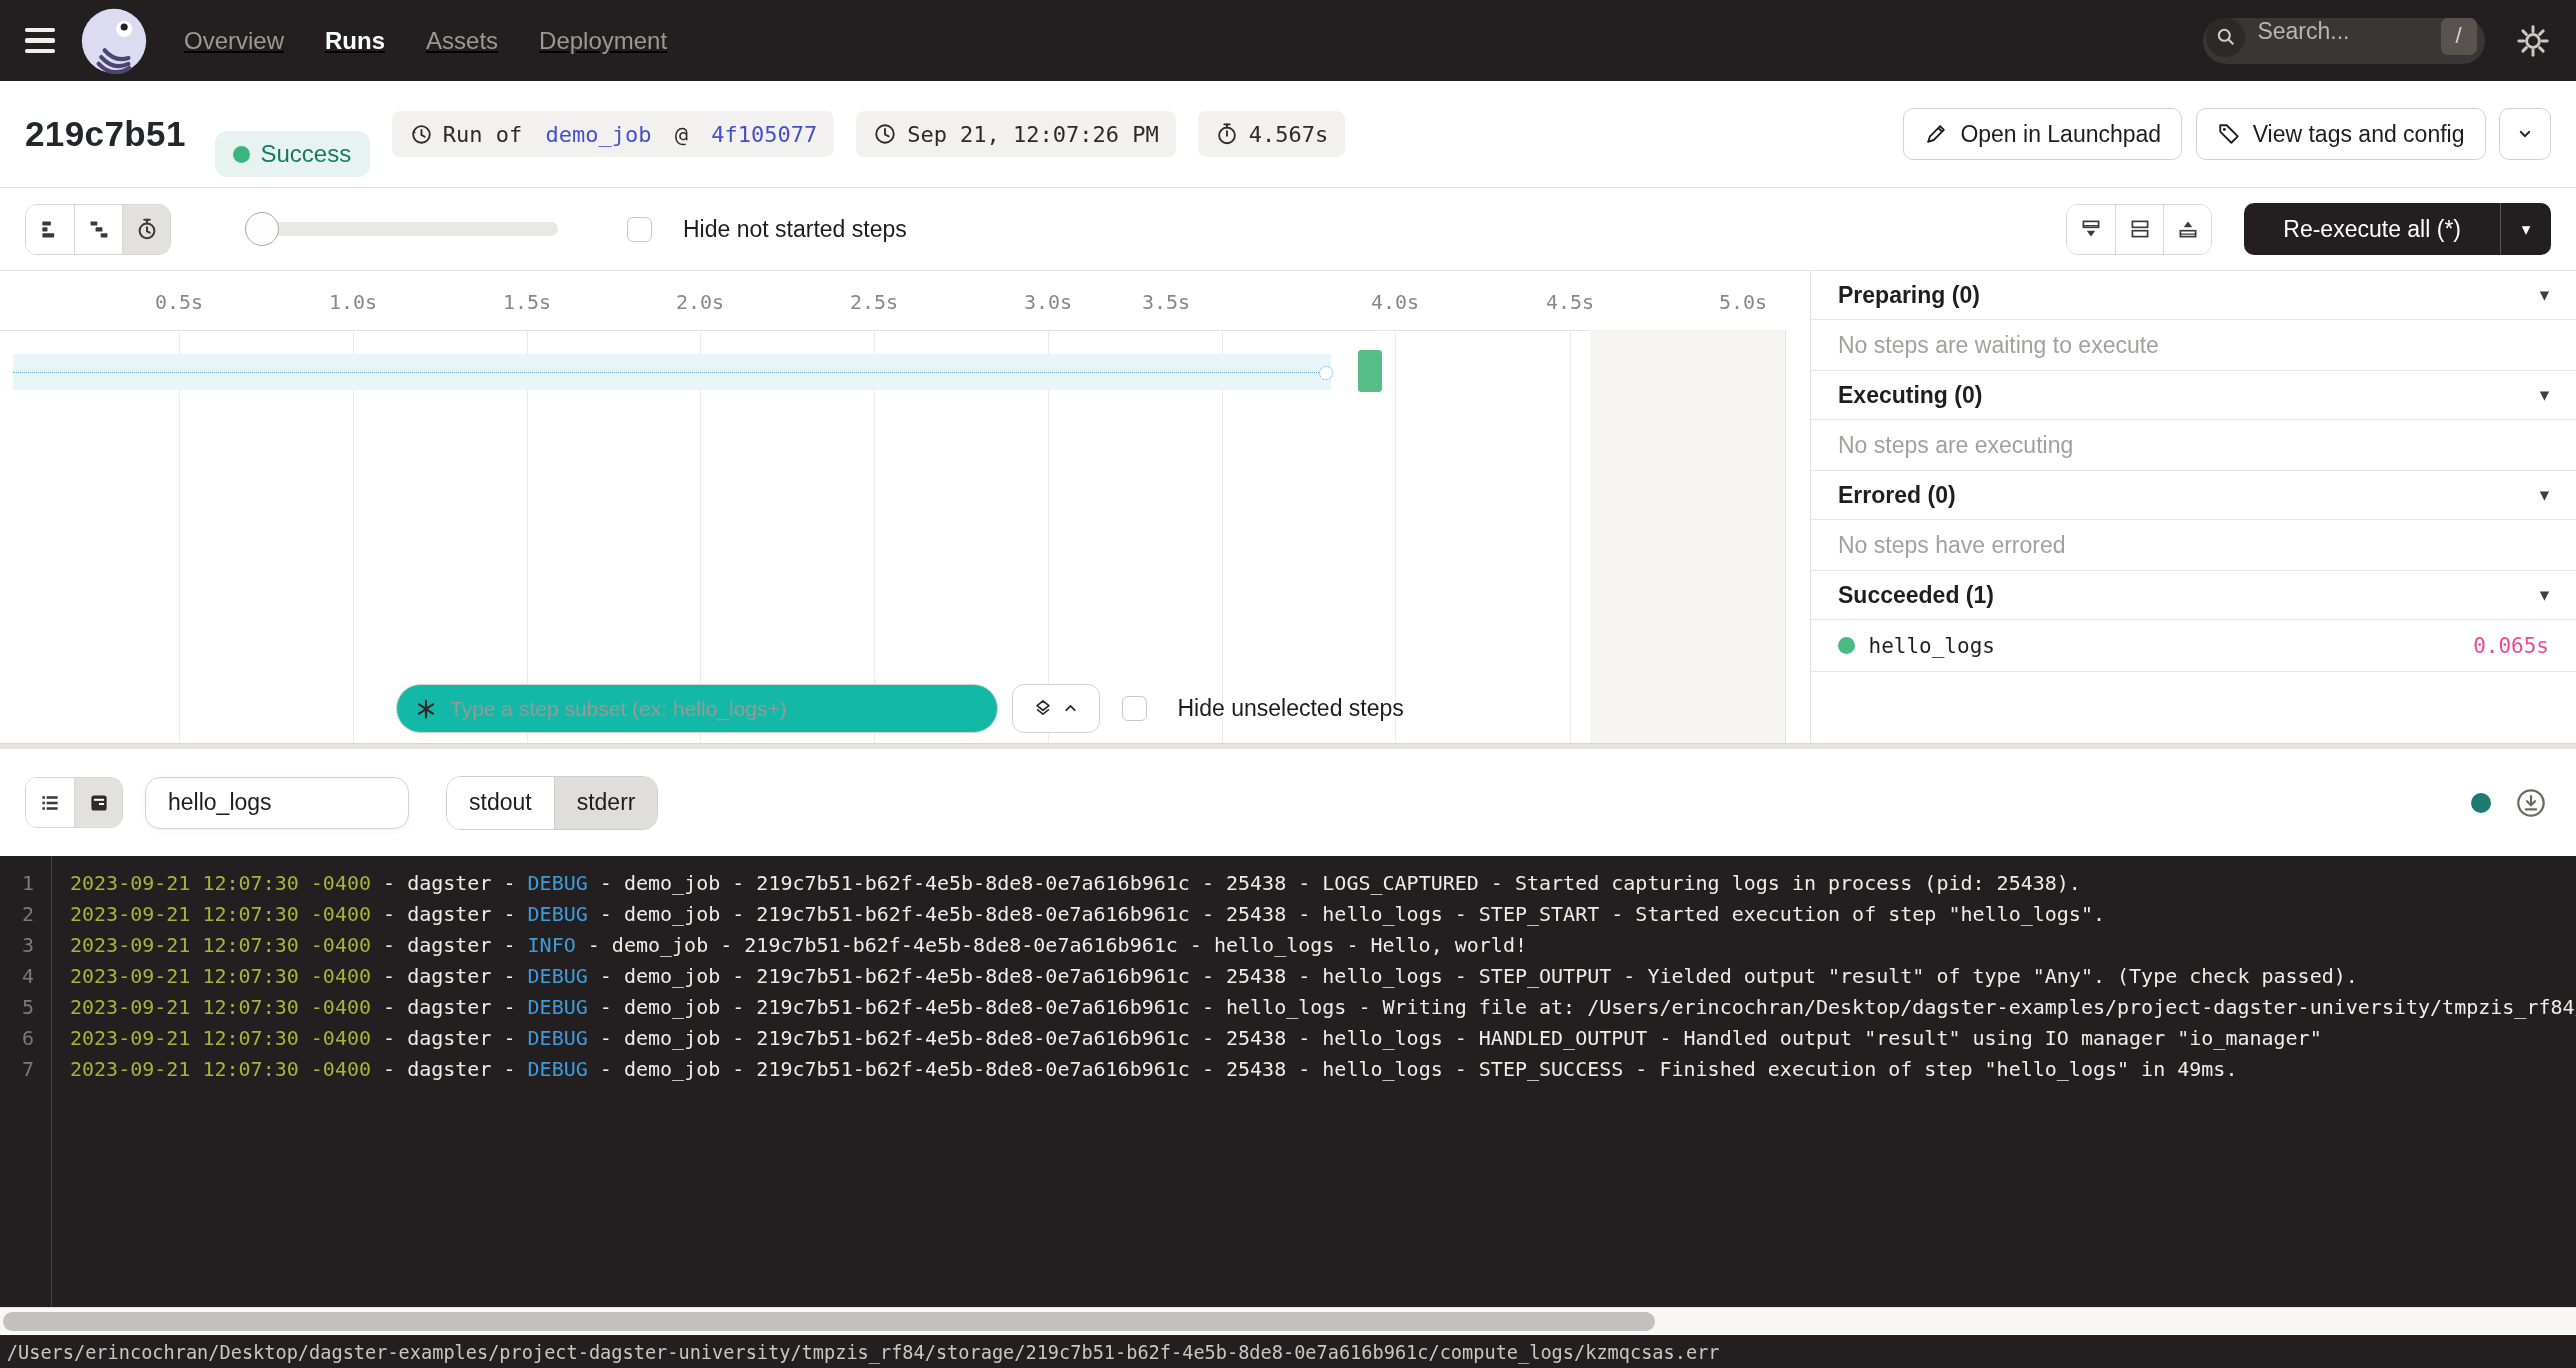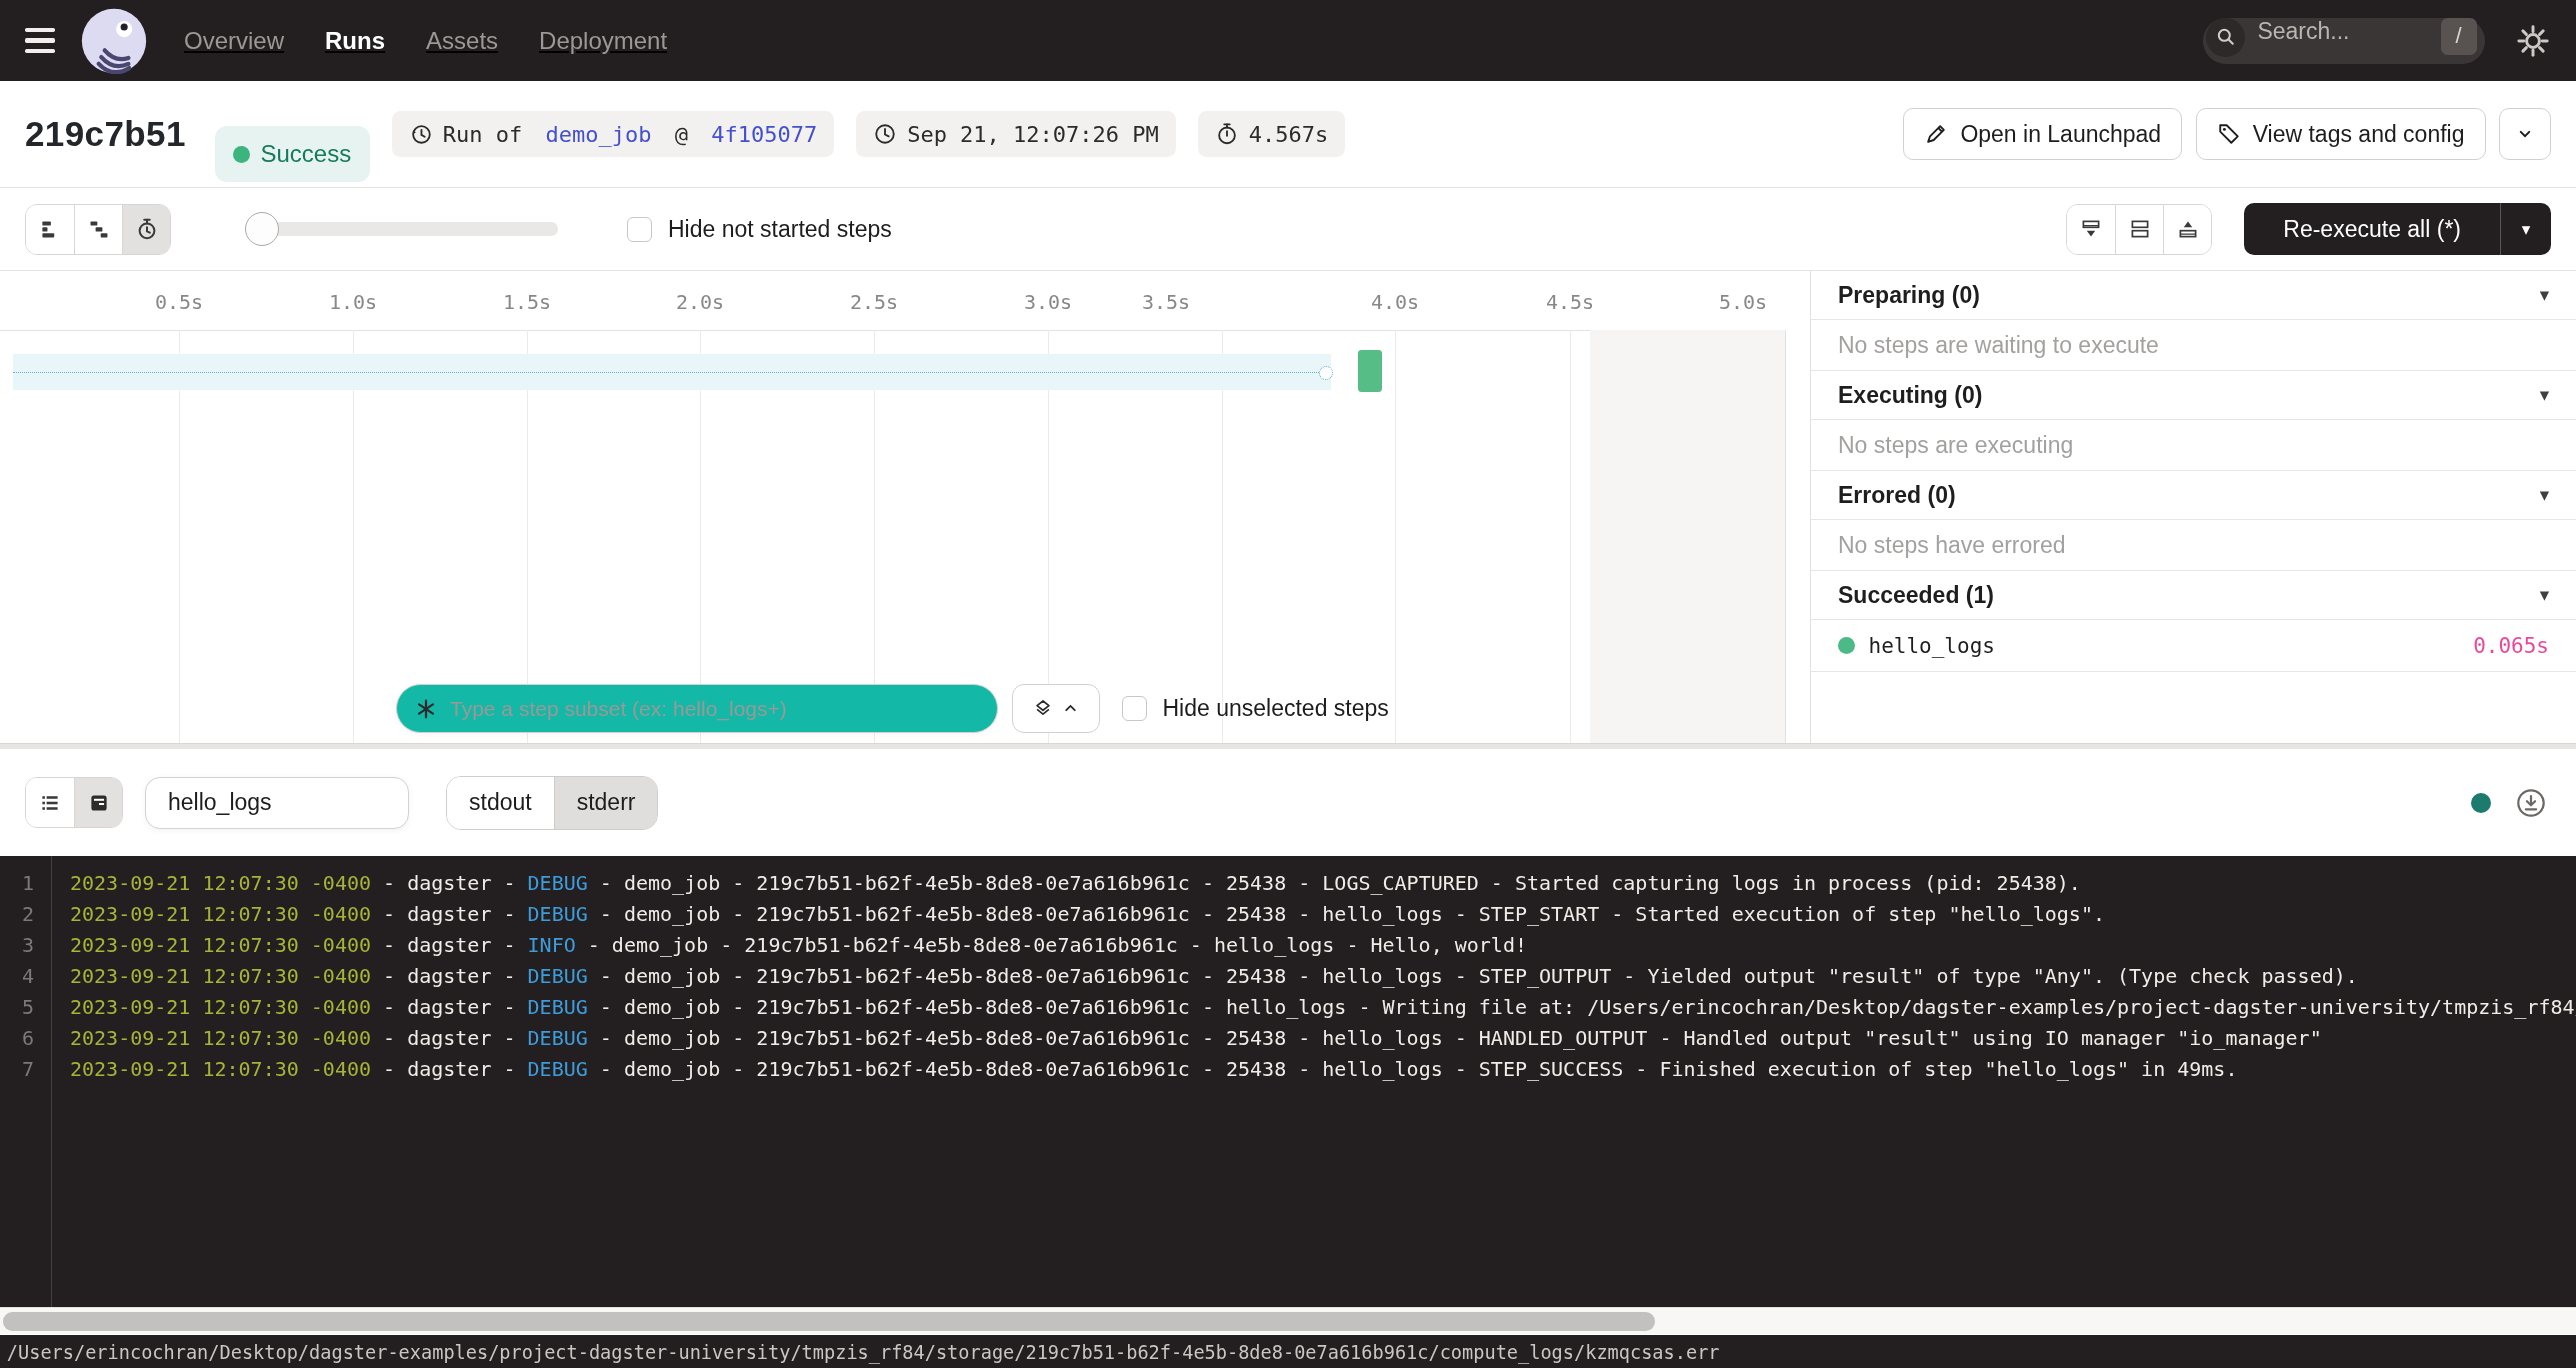--- a/index.html
+++ b/index.html
@@ -24,21 +24,21 @@
                        font-family:"Liberation Sans", sans-serif; width:152px; margin-left:12px; }
   .search-pill input::placeholder { color:#B9B5B2; }
   .slash-badge { margin-left:auto; width:36px; height:37px; border-radius:6.8px; background:#585351; color:#D8D5D2;
                  font-size:22px; display:flex; align-items:center; justify-content:center; }
   .gear-btn { margin-left:29px; width:37px; height:37px; display:flex; align-items:center; justify-content:center; cursor:pointer; }
 
   
   .run-header { position:absolute; left:0; top:81px; width:100%; height:107px; background:#fff;
                 border-bottom:0.8px solid #E6E4E2; display:flex; align-items:center; padding:0 25px; }
   .run-title { font-size:35px; font-weight:700; color:#23272B; letter-spacing:0.4px; }
-  .status-badge { margin-left:29px; height:56px; border-radius:12px; background:#E7F3F1; display:flex; align-items:center;
+  .status-badge { margin-left:29px; height:46px; border-radius:12px; background:#E7F3F1; display:flex; align-items:center;
                   padding:0 18.6px; gap:10px;margin-top:40px; }
   .status-dot { width:17px; height:17px; border-radius:50%; background:#3CB47E; }
   .status-text { font-size:24px; color:#157A5E; }
   .meta-pill { margin-left:22px; height:46px; border-radius:8.5px; background:#F2F1F0; display:flex; align-items:center;
                padding:0 17px; gap:10px; font-size:22px; color:#2B2B2B; }
   .meta-pill .mono { white-space:pre; }
   .link { color:#4350CE; cursor:pointer; }
   .hdr-actions { margin-left:auto; display:flex; align-items:center; gap:13.5px; }
   .btn-outline { height:52px; border:0.8px solid #D3D1CF; border-radius:10px; background:#fff; display:flex;
                  align-items:center; gap:12px; padding:0 20px; font-size:23px; color:#1D1D1D; cursor:pointer; }
@@ -48,21 +48,21 @@
   .gantt-toolbar { position:absolute; left:0; top:188px; width:100%; height:83px; background:#fff;
                    border-bottom:0.8px solid #E6E4E2; display:flex; align-items:center; padding:0 25px; }
   .seg-group { display:flex; border:0.8px solid #D8D6D4; border-radius:12px; overflow:hidden; background:#fff; }
   .seg-btn { width:48px; height:49px; display:flex; align-items:center; justify-content:center; background:#fff; cursor:pointer; }
   .seg-btn + .seg-btn { border-left:0.8px solid #D8D6D4; }
   .seg-btn.selected { background:#E2E1E0; }
   .zoom-slider { margin-left:76px; position:relative; width:311px; height:34px; display:flex; align-items:center; }
   .zoom-track { width:100%; height:13.5px; border-radius:6.8px; background:#E9E8E6; }
   .zoom-knob { position:absolute; left:-1.7px; top:0; width:34px; height:34px; border-radius:50%; background:#FDFDFD;
                border:1.7px solid #ABA9A7; cursor:pointer; }
-  .checkbox-row { display:flex; align-items:center; gap:16px;text-align:right; }
+  .checkbox-row { display:flex; align-items:center; gap:31px;text-align:right; }
   .checkbox { width:25px; height:25px; border:1.7px solid #C9C7C5; border-radius:6px; background:#fff; cursor:pointer; flex:none; }
   .checkbox-label { font-size:23px; color:#1D1D1D; }
   .gt-right { margin-left:auto; display:flex; align-items:center; gap:32px; }
   .btn-dark-split { display:flex; height:52px; background:#231F20; border-radius:10px; overflow:hidden; cursor:pointer; }
   .btn-dark-main { display:flex; align-items:center; padding:0 39px; color:#fff; font-size:23px; }
   .btn-dark-caret { width:51px; display:flex; align-items:center; justify-content:center; color:#fff;
                     border-left:0.8px solid rgba(255,255,255,0.25); font-size:17px; }
 
   
   .main-split { position:absolute; left:0; top:271px; width:100%; height:472px; display:flex; }

